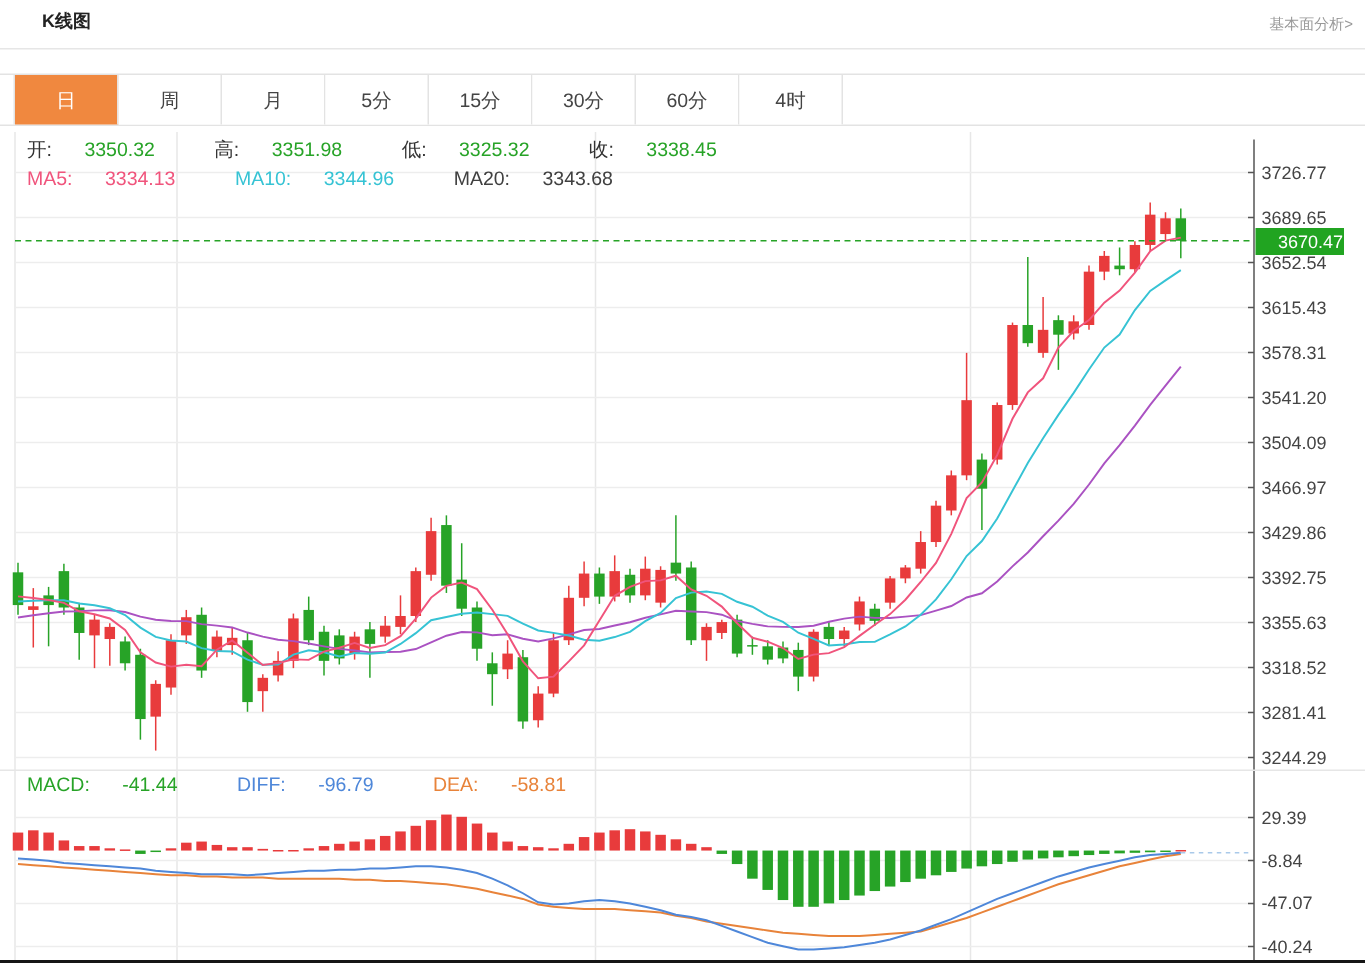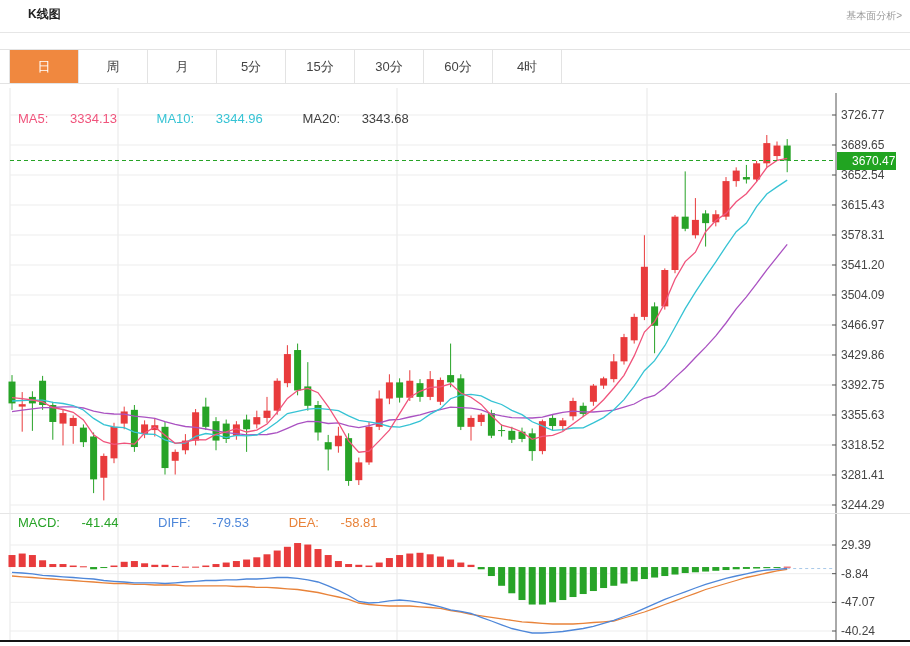--- a/index.html
+++ b/index.html
@@ -327,30 +327,36 @@
         <line x1="832" y1="330.0012435748631" x2="836" y2="330.0012435748631" stroke="#555" stroke-width="1"></line>
         <line x1="832" y1="359.99813463770516" x2="836" y2="359.99813463770516" stroke="#555" stroke-width="1"></line>
         <line x1="832" y1="389.9950257005473" x2="836" y2="389.9950257005473" stroke="#555" stroke-width="1"></line>
         <line x1="832" y1="420" x2="836" y2="420" stroke="#555" stroke-width="1"></line>
         <line x1="832" y1="460" x2="836" y2="460" stroke="#555" stroke-width="1"></line>
         <line x1="832" y1="488.6666666666667" x2="836" y2="488.6666666666667" stroke="#555" stroke-width="1"></line>
         <line x1="832" y1="517.3333333333334" x2="836" y2="517.3333333333334" stroke="#555" stroke-width="1"></line>
         <line x1="832" y1="546" x2="836" y2="546" stroke="#555" stroke-width="1"></line>
       </svg>
 
+    <div class="info-row" id="ohlc-row">
+      <span><span class="lab">开:</span> <span class="val-g">3350.32</span></span>
+      <span><span class="lab">高:</span> <span class="val-g">3351.98</span></span>
+      <span><span class="lab">低:</span> <span class="val-g">3325.32</span></span>
+      <span><span class="lab">收:</span> <span class="val-g">3338.45</span></span>
+    </div>
 
     <div class="info-row" id="ma-row">
       <span class="c-ma5"><span>MA5:</span> <span>3334.13</span></span>
       <span class="c-ma10"><span>MA10:</span> <span>3344.96</span></span>
       <span class="c-ma20"><span>MA20:</span> <span>3343.68</span></span>
     </div>
 
     <div class="info-row" id="macd-row">
       <span class="c-macd"><span>MACD:</span> <span>-41.44</span></span>
-      <span class="c-diff"><span>DIFF:</span> <span>-79.53</span></span>
+      <span class="c-diff"><span>DIFF:</span> <span>-96.79</span></span>
       <span class="c-dea"><span>DEA:</span> <span>-58.81</span></span>
     </div>
 
     <div id="sep-mid"></div>
     <div id="axis-labels">
         <div class="axis-label" style="left: 841px; top: 24px;">3726.77</div>
         <div class="axis-label" style="left: 841px; top: 54.005px;">3689.65</div>
         <div class="axis-label" style="left: 841px; top: 84.0019px;">3652.54</div>
         <div class="axis-label" style="left: 841px; top: 113.999px;">3615.43</div>
         <div class="axis-label" style="left: 841px; top: 144.004px;">3578.31</div>

